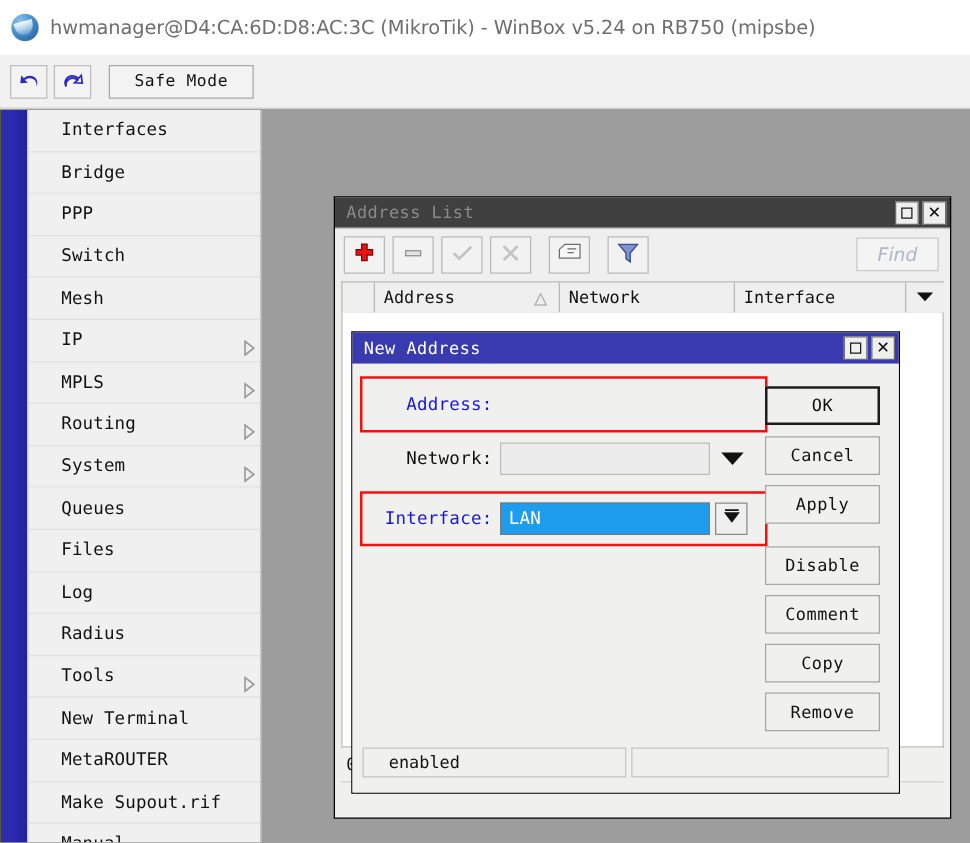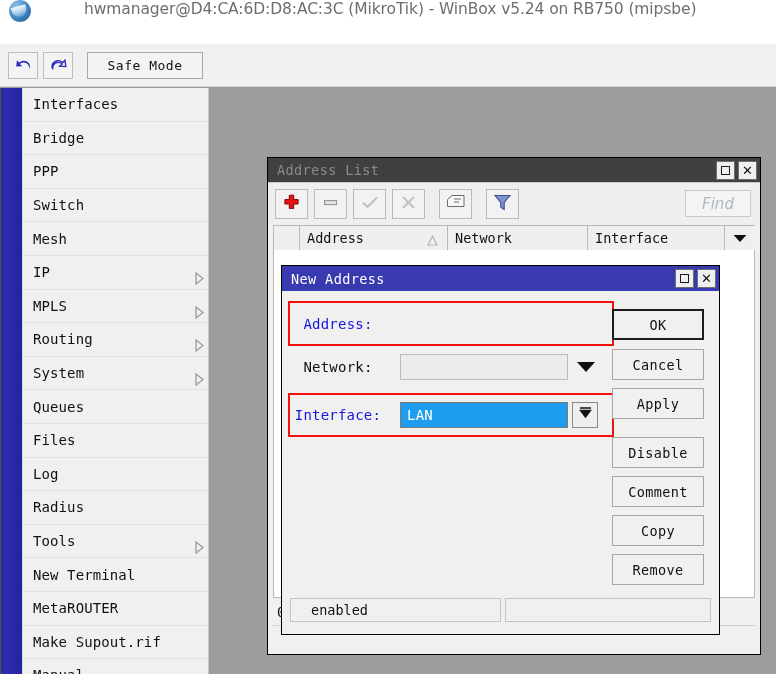--- a/index.html
+++ b/index.html
@@ -8,21 +8,21 @@
     background:#a0a0a0;
     font-family:"DejaVu Sans Mono","Liberation Mono",monospace;
     -webkit-font-smoothing:none;
   }
   #app{position:relative;width:776px;height:674px;overflow:hidden;background:#9d9d9d;}
 
   
   .titlebar{
     position:absolute;left:0;top:0;width:776px;height:44px;
     background:#ffffff;border-bottom:1px solid #e2e2e2;
-    display:flex;align-items:flex-start;gap:44px;
+    display:flex;align-items:center;
   }
   .win-logo{
     width:22px;height:22px;border-radius:50%;margin-left:9px;margin-right:9px;
     background:radial-gradient(circle at 33% 28%, #8fc4ea 0%, #4a93cf 42%, #2c6ea8 75%, #1d4f7d 100%);
     position:relative;flex:none;box-shadow:inset 0 0 1px rgba(255,255,255,.6);
   }
   .win-logo:after{
     content:"";position:absolute;left:3px;top:6px;width:15px;height:11px;
     border-radius:0 0 50% 50%/0 0 80% 80%;
     background:linear-gradient(180deg,rgba(255,255,255,.9),rgba(255,255,255,.15));
@@ -60,21 +60,21 @@
   }
 
   
   .menu{
     position:absolute;left:22px;top:88px;width:187px;height:586px;
     background:#f0f0f0;border-left:1px solid #dcdcdc;border-right:1px solid #c6c6c6;
     box-sizing:border-box;overflow:hidden;
   }
   .menu-item{
     position:relative;height:33.6px;display:flex;align-items:center;
-    border-bottom:1px solid #e0e0e0;padding-left:10px;box-sizing:border-box;
+    border-bottom:1px solid #e0e0e0;padding-left:26px;box-sizing:border-box;
     font-family:"DejaVu Sans Mono","Liberation Mono",monospace;
     font-size:14px;color:#111;letter-spacing:.1px;
   }
   .menu-item .arrow{
     position:absolute;right:13px;top:50%;margin-top:-6px;
     width:0;height:0;border-top:6px solid transparent;border-bottom:6px solid transparent;
     border-left:7px solid transparent;
   }
   .menu-item .arrow svg{display:block;}
 
@@ -149,21 +149,21 @@
     position:absolute;left:5px;bottom:7px;right:5px;height:21px;
     background:#f0f0ef;border-top:1px solid #cfcfcf;
   }
 
   
   #newaddr{left:282px;top:266px;width:437px;height:368px;}
   .na-tb{background:#3a3ab0;}
   .na-body{position:absolute;left:0;top:25px;right:0;bottom:0;background:#f0f0ef;}
   .field-row{position:absolute;display:flex;align-items:center;height:27px;}
   .flabel{
-    width:118px;text-align:center;padding-right:6px;box-sizing:border-box;
+    width:118px;text-align:right;padding-right:6px;box-sizing:border-box;
     font-family:"DejaVu Sans Mono","Liberation Mono",monospace;
     font-size:14px;letter-spacing:.2px;
   }
   .flabel.hl{color:#1616e0;}
   .flabel.norm{color:#101010;}
   .finput{
     height:26px;border:1px solid #a9a9a9;background:#ffffff;box-sizing:border-box;
     display:flex;align-items:center;padding-left:6px;
     font-family:"DejaVu Sans Mono","Liberation Mono",monospace;
     font-size:14px;color:#0b0b0b;letter-spacing:.2px;

